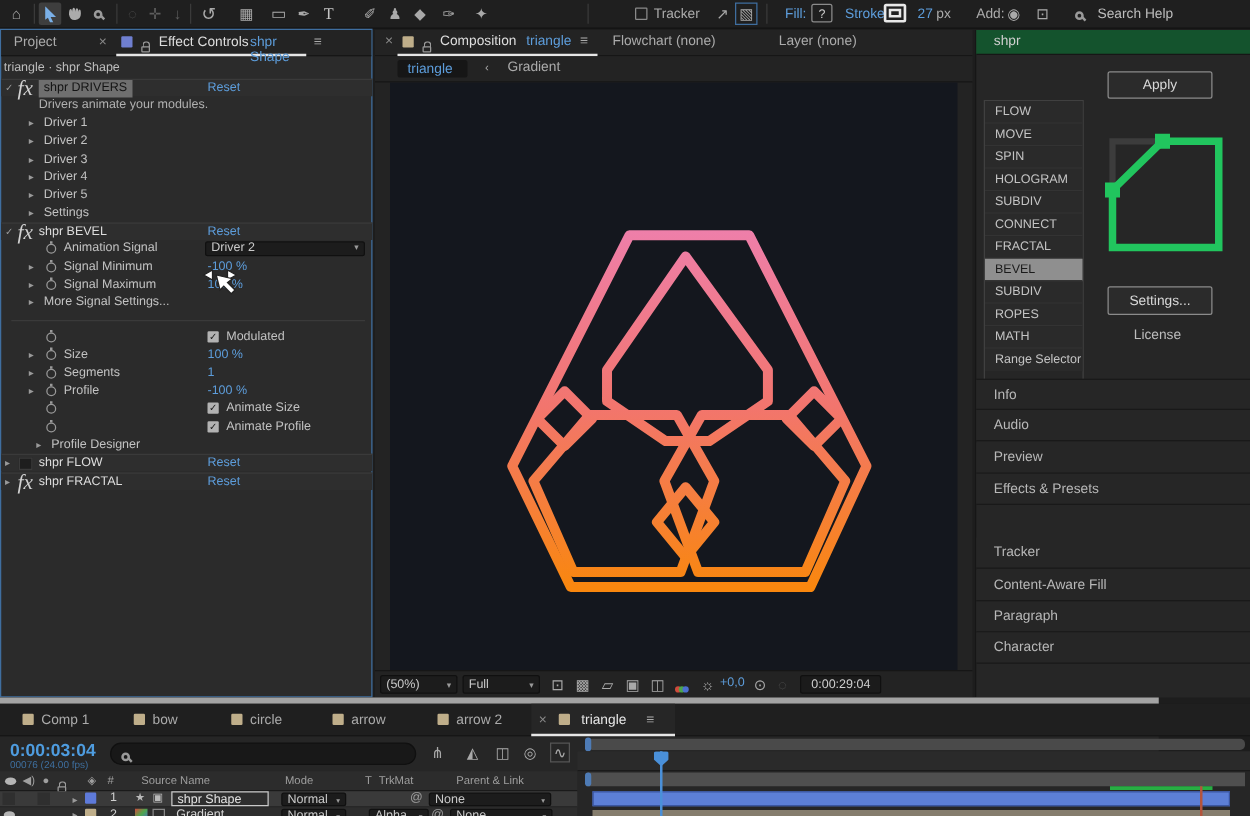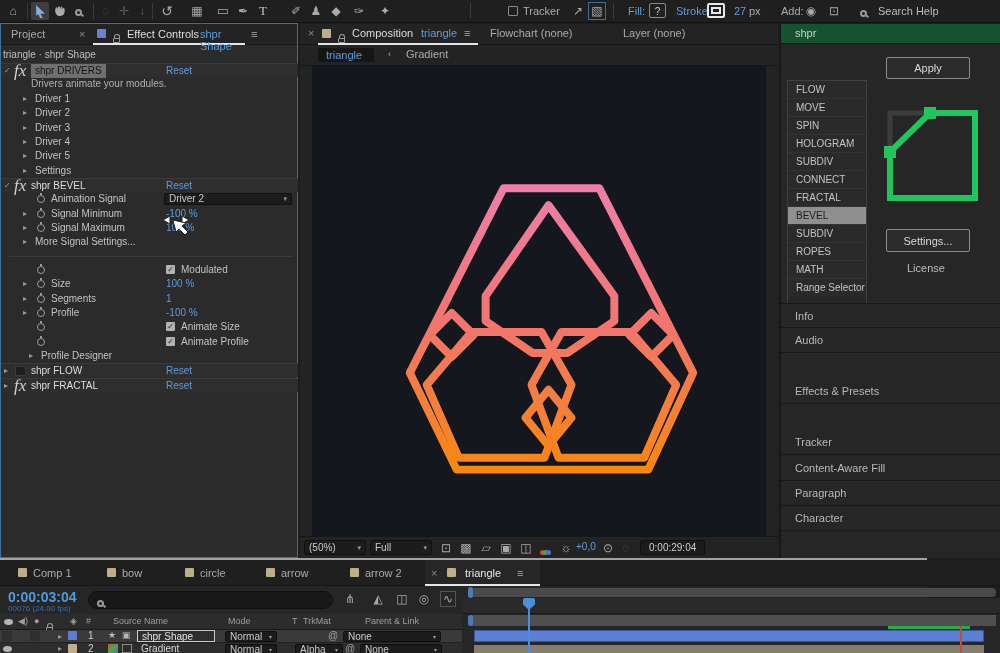--- a/index.html
+++ b/index.html
@@ -312,27 +312,28 @@
     <path d="M52,13 L97,13 L97,98 L12,98 L12,52 L52,13 Z" fill="none" stroke="#21c55e" stroke-width="6"></path>
     <rect x="46" y="7" width="12" height="12" fill="#21c55e"></rect>
     <rect x="6" y="46" width="12" height="12" fill="#21c55e"></rect>
   </svg>
 
   <div class="btn r" style="left:886px;top:229px;width:84px;height:23px">Settings...</div>
   <div class="r" style="left:907px;top:262px;color:#bdbdbd">License</div>
 
   <div class="sidep" style="top:303px;border-top:1px solid #191919">Info</div>
   <div class="sidep" style="top:328px">Audio</div>
+  <div class="sidep" style="top:354px">Preview</div>
   <div class="sidep" style="top:379px">Effects &amp; Presets</div>
   <div class="sidep" style="top:430px">Tracker</div>
   <div class="sidep" style="top:481px">Paragraph</div>
   <div class="sidep" style="top:456px">Content-Aware Fill</div>
   <div class="sidep" style="top:506px">Character</div>
 
-  <div class="r" style="left:0;top:558px;width:927px;height:95px;background:#262626;border-top:2px solid #a3a3a3">
+  <div class="r" style="left:0;top:558px;width:927px;height:95px;background:#262626;border-top:5px solid #a3a3a3">
 
     <div class="r" style="left:0;top:0;width:1000px;height:26px;background:#1f1f1f;border-bottom:1px solid #161616">
       <span class="swatch r" style="left:18px;top:8px;background:#bfae8a"></span>
         <span class="r tabtxt" style="left:33px;top:7px">Comp 1</span>
       <span class="swatch r" style="left:107px;top:8px;background:#bfae8a"></span>
         <span class="r tabtxt" style="left:122px;top:7px">bow</span>
       <span class="swatch r" style="left:185px;top:8px;background:#bfae8a"></span>
         <span class="r tabtxt" style="left:200px;top:7px">circle</span>
       <span class="swatch r" style="left:266px;top:8px;background:#bfae8a"></span>
         <span class="r tabtxt" style="left:281px;top:7px">arrow</span>

